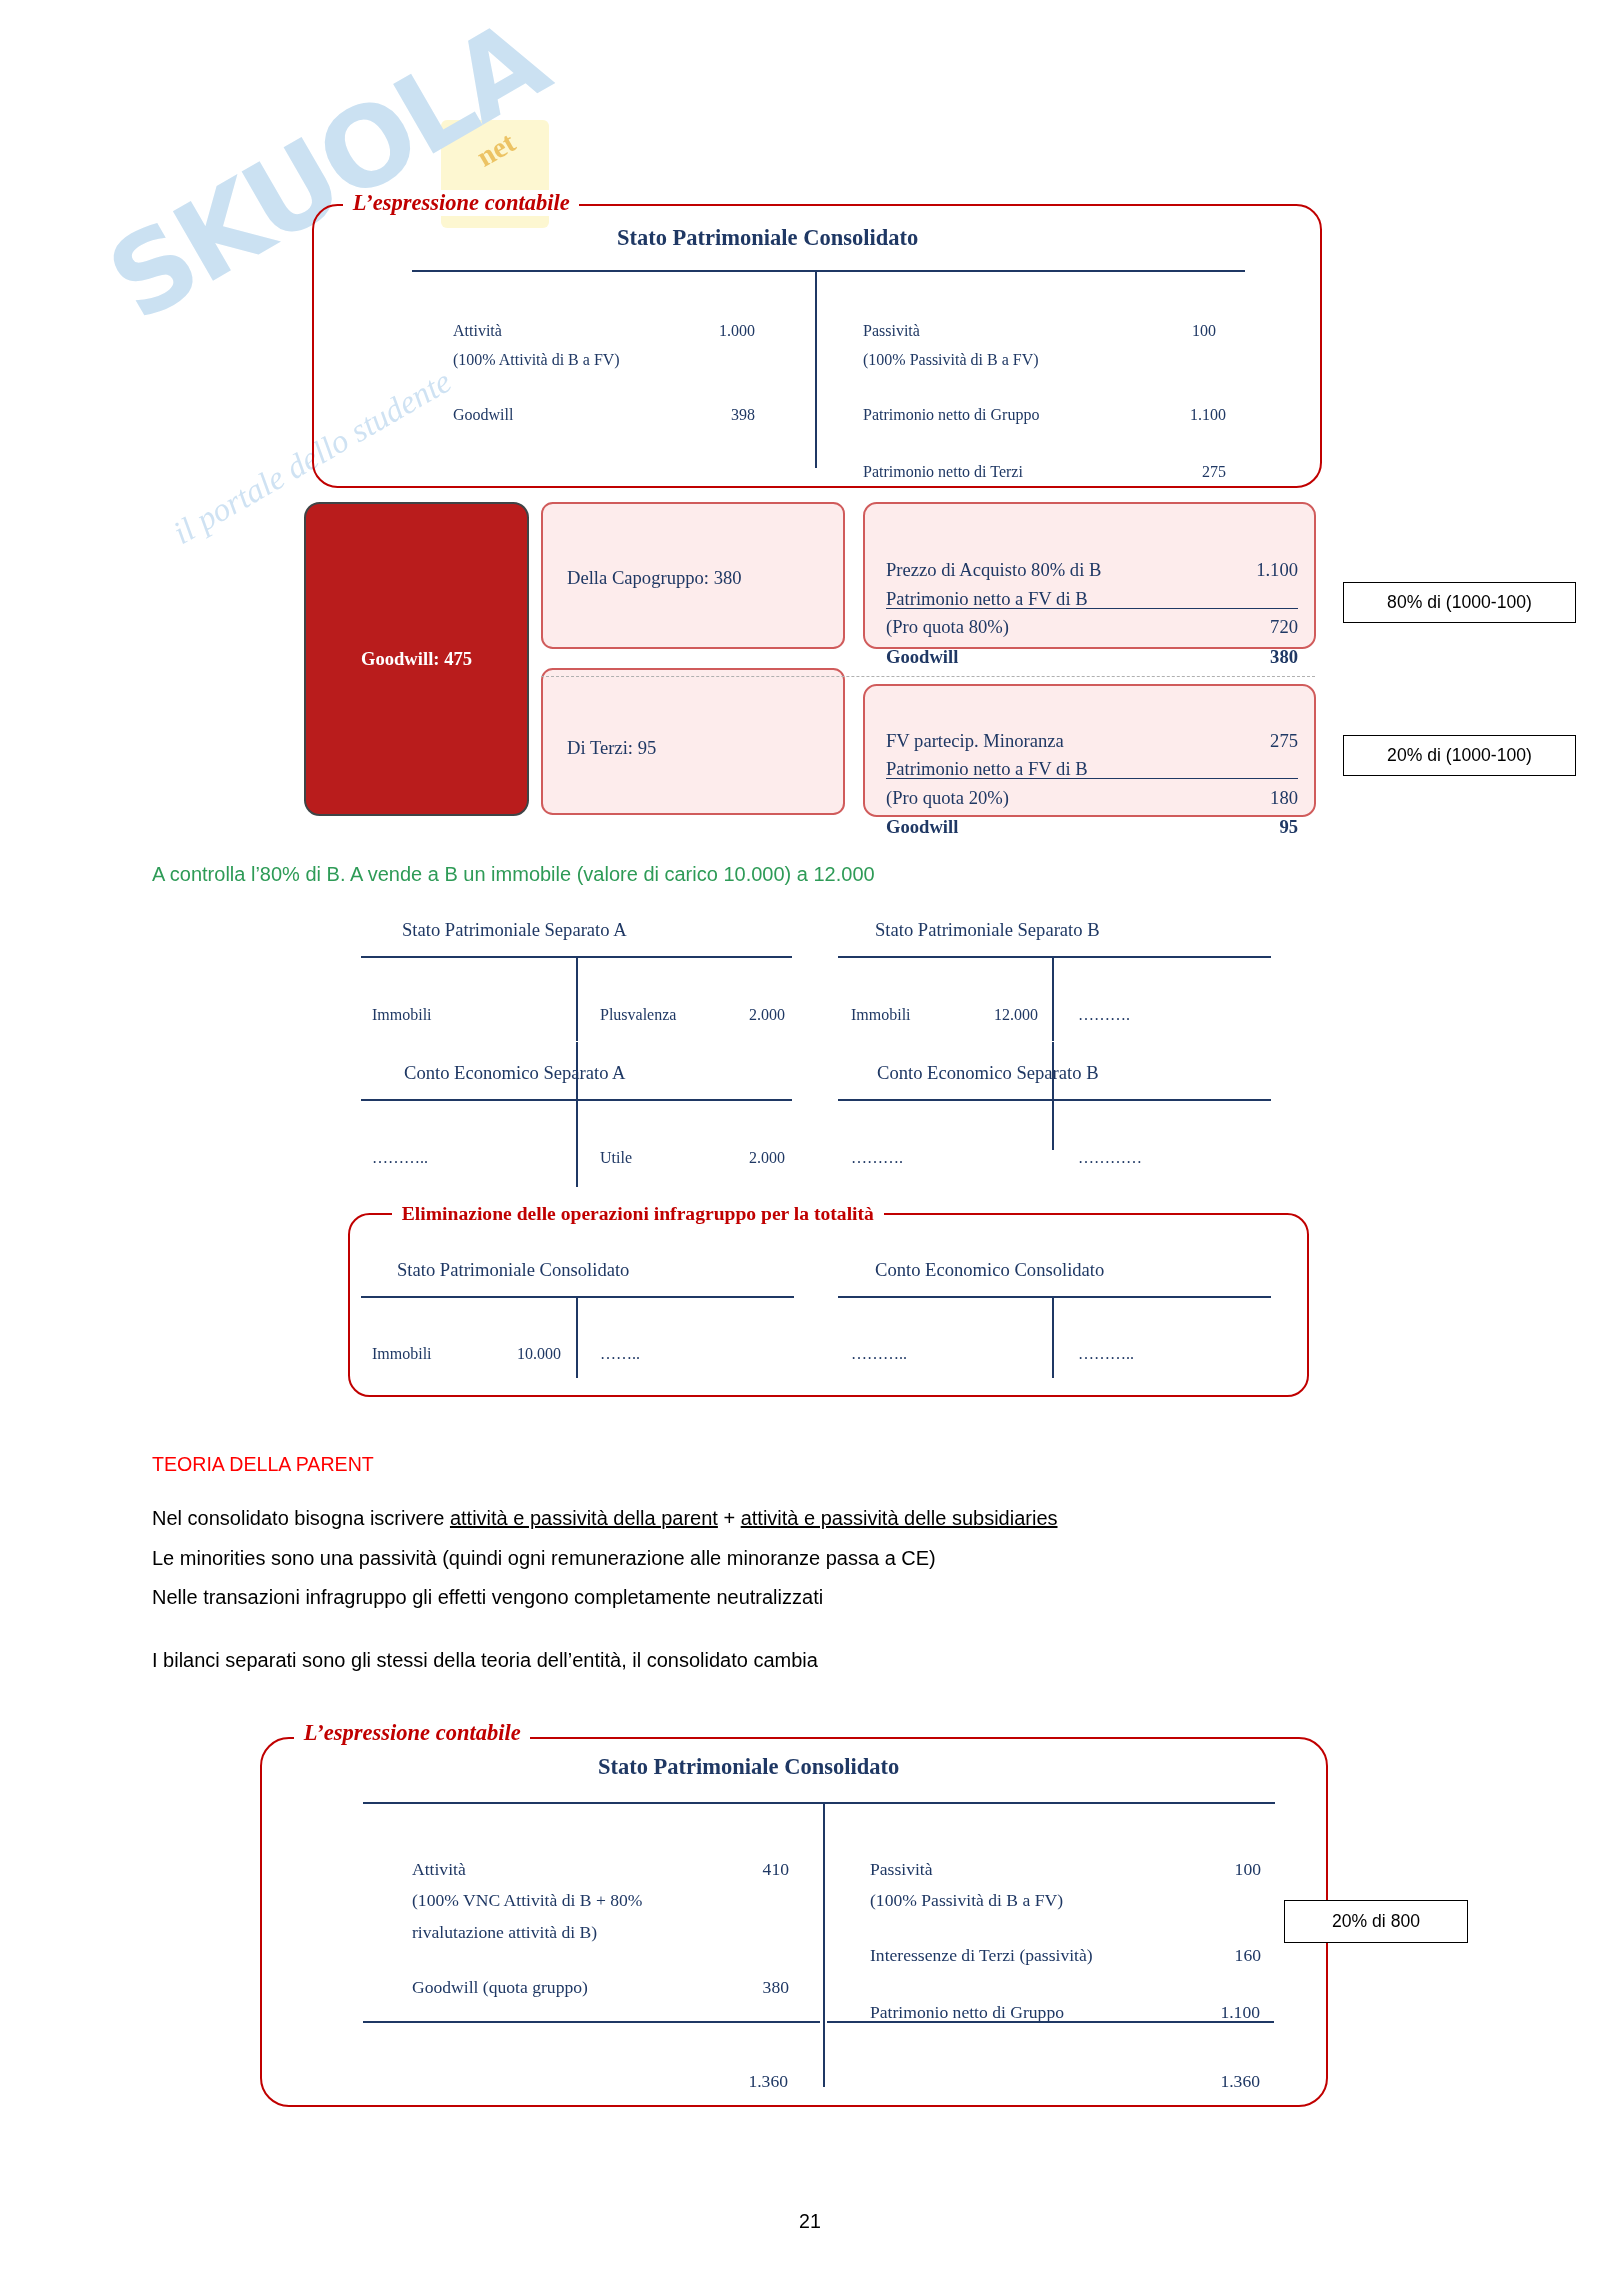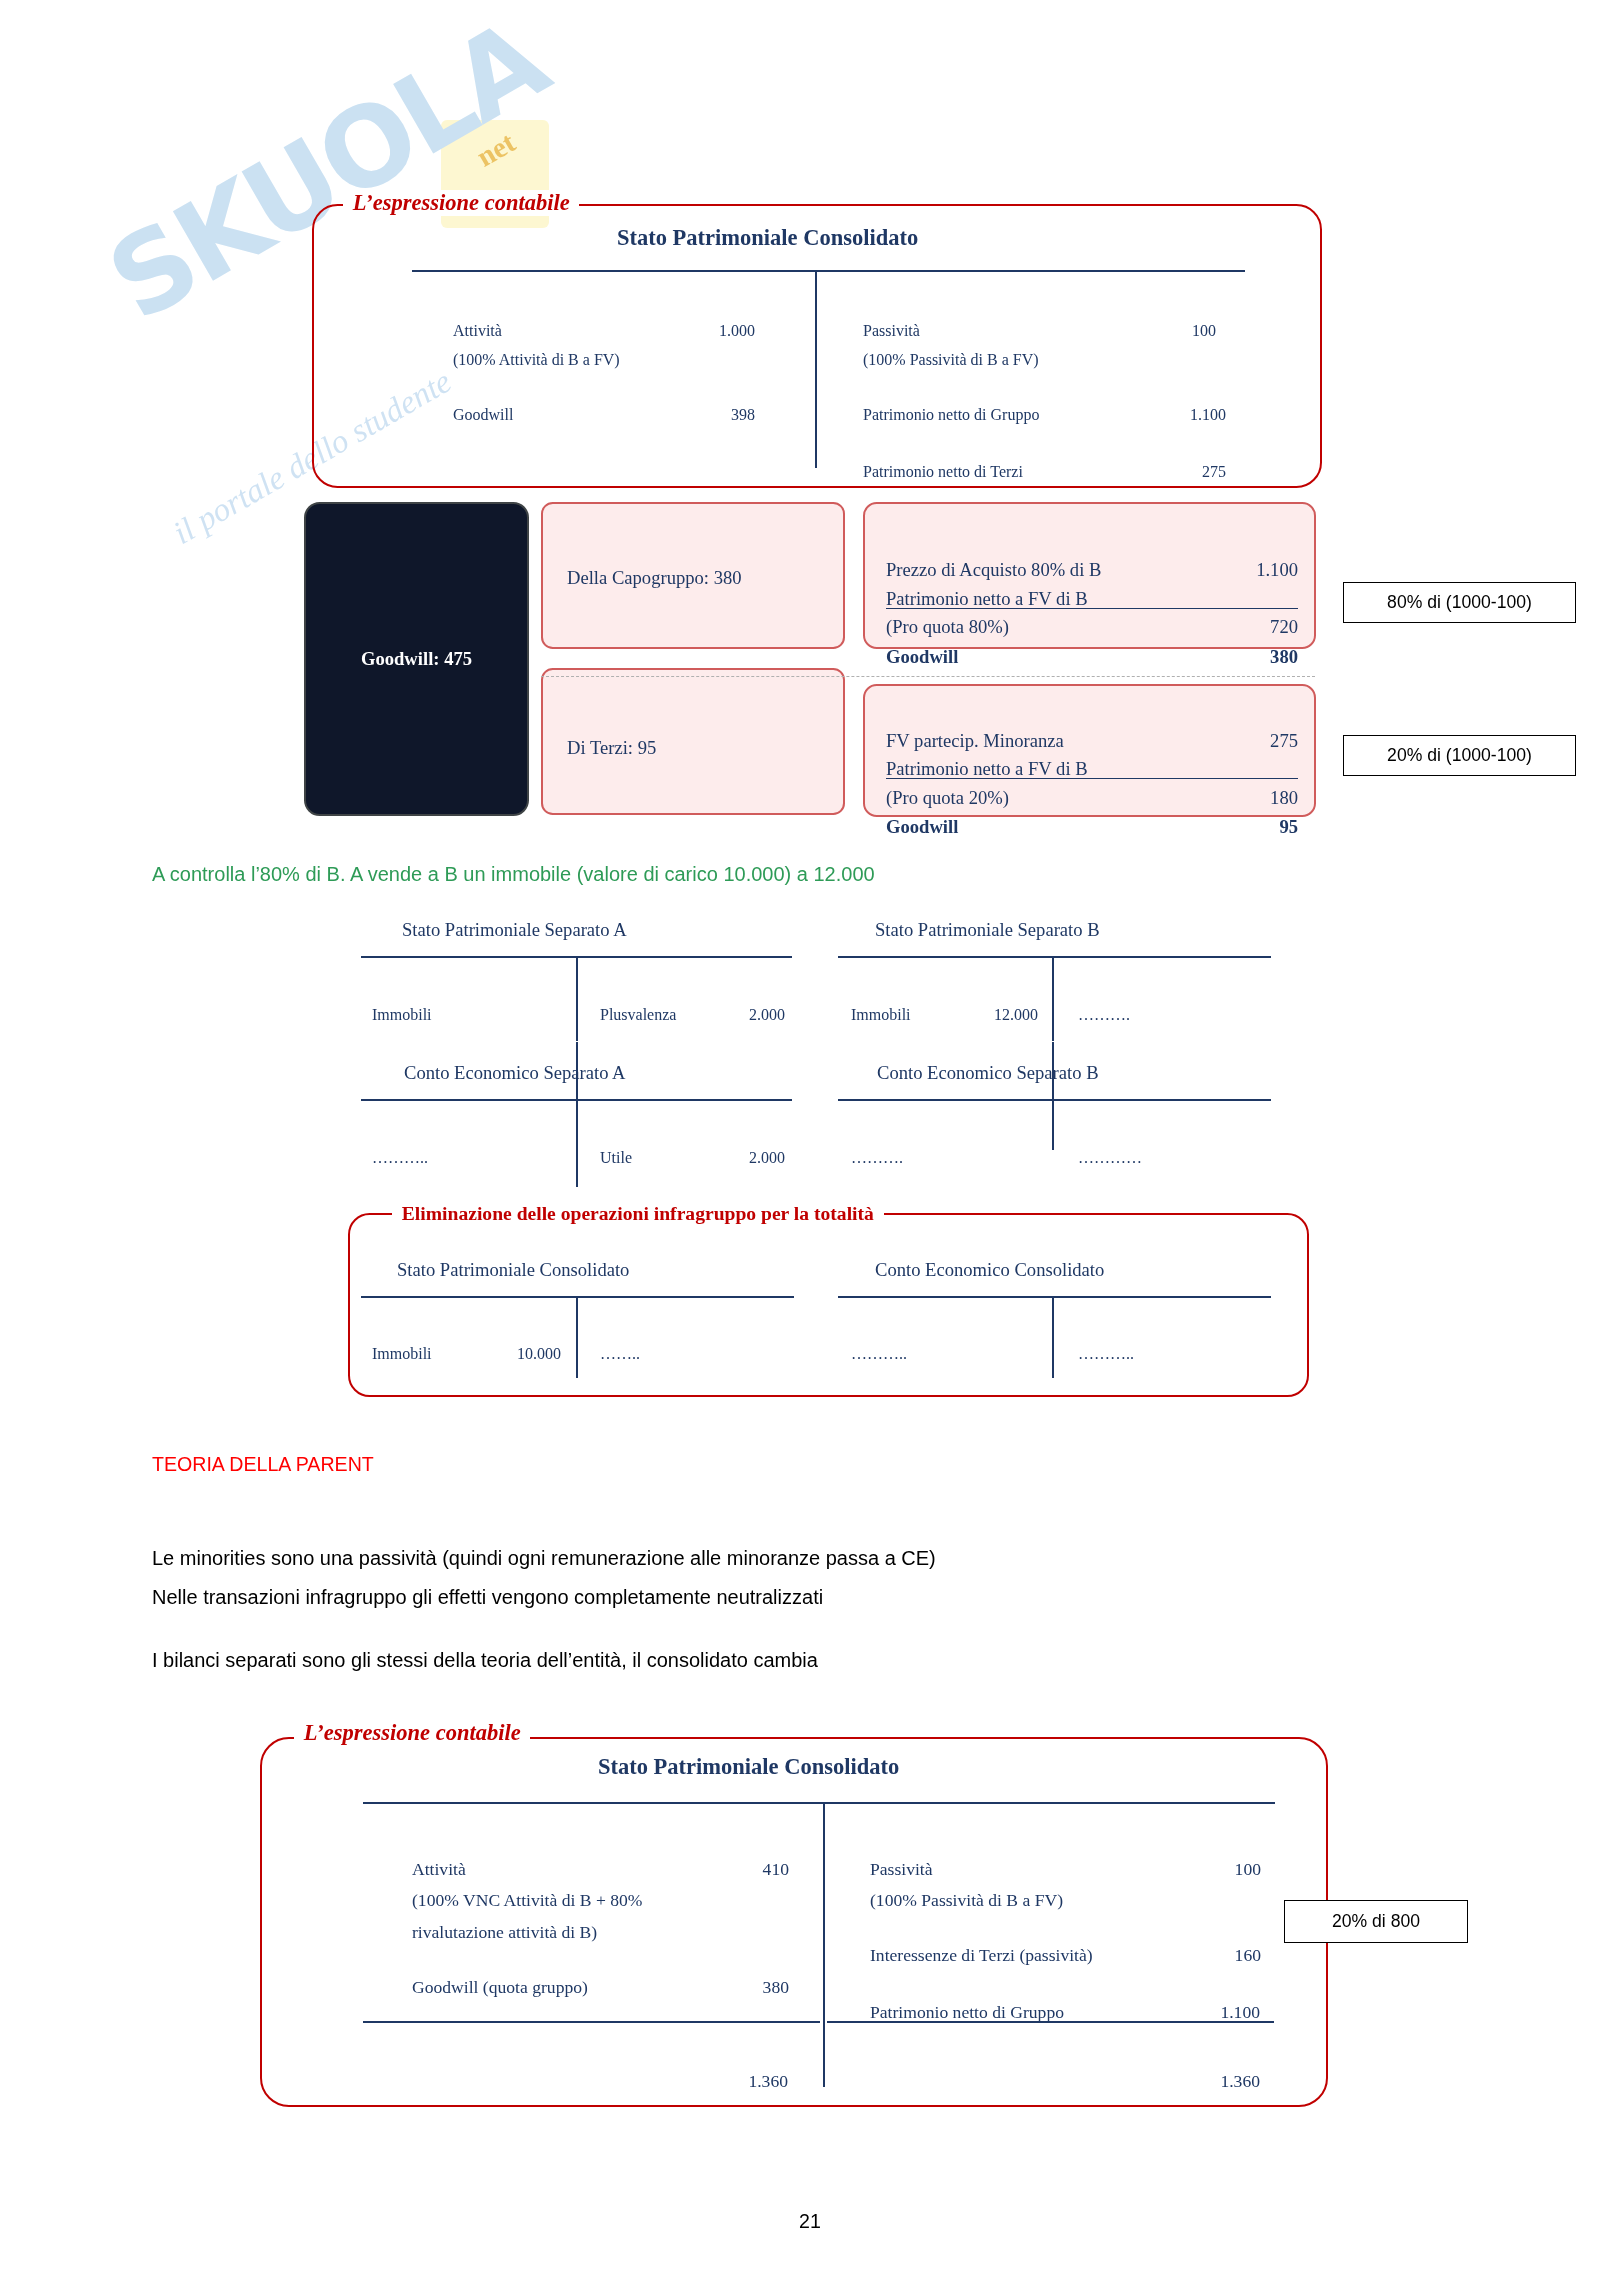--- a/index.html
+++ b/index.html
@@ -96,21 +96,21 @@
     color:#1f3864;
     font-size:16px;
     white-space:nowrap;
     margin-top:32px;
   }
   .cell.num { text-align:right; }
 
   
   .gw-grey {
     position:absolute;
-    background:#0f172a;
+    background:#b91c1c;
     border:2px solid #3f4446;
     border-radius:15.7px;
     box-sizing:border-box;
     display:flex; align-items:center; justify-content:center;
   }
   .gw-grey span {
     color:#ffffff;
     font-family:"Liberation Serif", serif;
     font-weight:bold;
     font-size:18.6px;
@@ -311,20 +311,23 @@
   <div class="cell" style="left:600px; top:1313px;">……..</div>
 
   <div class="tt-title" style="left:875px; top:1259px;">Conto Economico Consolidato</div>
   <div class="hline" style="left:838px; top:1296px; width:433px;"></div>
   <div class="vline" style="left:1052px; top:1298px; height:80px;"></div>
   <div class="cell" style="left:851px; top:1313px;">………..</div>
   <div class="cell" style="left:1078px; top:1313px;">………..</div>
 
   <div class="red-head" style="left:152px; top:1453px;">TEORIA DELLA PARENT</div>
 
+  <div class="para" style="left:152px; top:1507px;">
+    <span>Nel consolidato bisogna iscrivere </span><u>attività e passività della parent</u><span> + </span><u>attività e passività delle subsidiaries</u>
+  </div>
   <div class="para" style="left:152px; top:1547px;">Le minorities sono una passività (quindi ogni remunerazione alle minoranze passa a CE)</div>
   <div class="para" style="left:152px; top:1586px;">Nelle transazioni infragruppo gli effetti vengono completamente neutralizzati</div>
   <div class="para" style="left:152px; top:1649px;">I bilanci separati sono gli stessi della teoria dell’entità, il consolidato cambia</div>
 
   <div class="exp-box" style="left:260px; top:1737px; width:1068px; height:370px; border-radius:29px;"></div>
   <div class="exp-title" style="left:294px; top:1720px;">L’espressione contabile</div>
 
   <div class="sp-title" style="left:598px; top:1754px;">Stato Patrimoniale Consolidato</div>
 
   <div class="hline" style="left:363px; top:1802px; width:912px;"></div>

